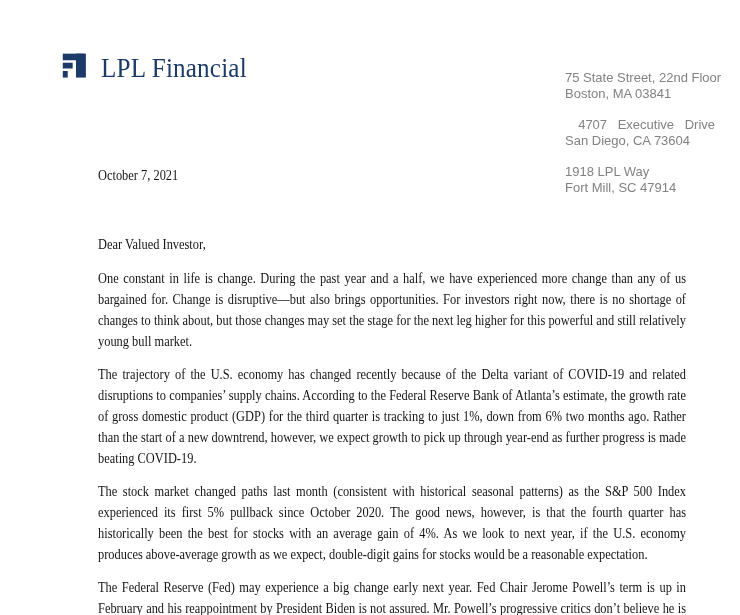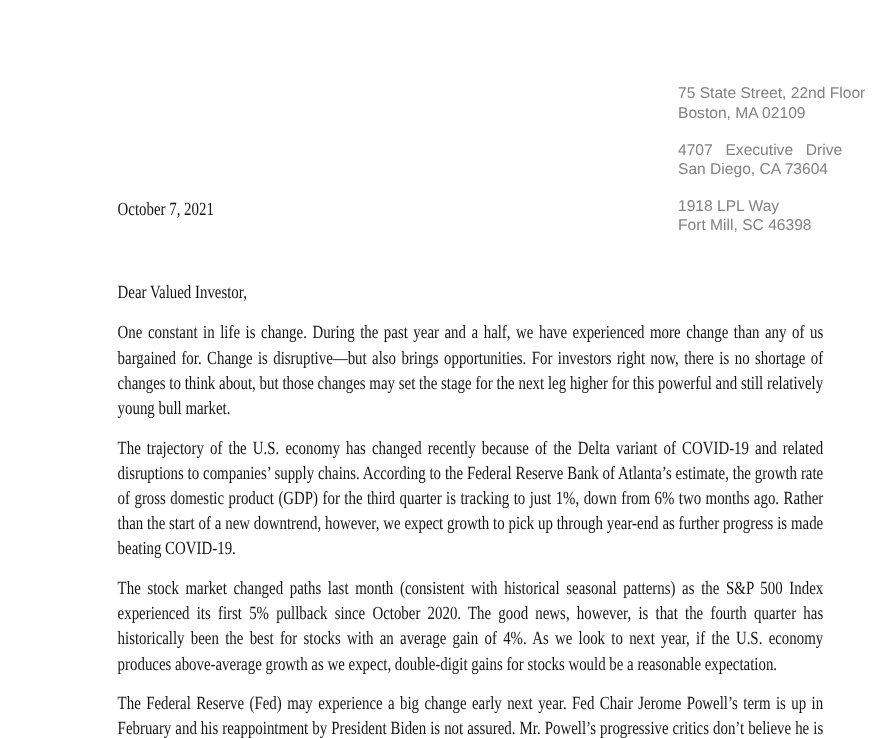--- a/index.html
+++ b/index.html
@@ -44,21 +44,21 @@
     position: absolute;
     left: 565px;
     top: 70px;
     width: 150px;
     font-family: "Liberation Sans", sans-serif;
     font-size: 13px;
     line-height: 16px;
   }
   .addr-group { margin-bottom: 15px; }
   .addr-line { white-space: nowrap; }
-  .addr-line.spread { word-spacing: 7px; }
+  .addr-line.spread { word-spacing: 7px; text-align: right; }
 
   
   .letter {
     position: absolute;
     left: 98px;
     top: 164px;
     width: 735px;               
     transform: scaleX(0.8);
     transform-origin: 0 0;
     font-family: "Liberation Serif", serif;
@@ -71,33 +71,42 @@
   .letter p {
     margin: 0 0 12px 0;
     text-align: justify;
   }
 </style>
 </head>
 <body>
 
 <div id="page">
 
+  <div class="logo">
+    <svg class="logo-mark" viewBox="0 0 40 40" aria-hidden="true">
+      <rect x="7" y="2" width="26" height="8" fill="#1b3a68"></rect>
+      <rect x="23" y="2" width="12" height="29" fill="#1b3a68"></rect>
+      <rect x="7" y="13" width="12" height="7" fill="#1b3a68"></rect>
+      <rect x="7" y="23" width="6" height="8" fill="#1b3a68"></rect>
+    </svg>
+    <span class="logo-text" style="color:#1b3a68">LPL Financial</span>
+  </div>
 
   <div class="addresses" style="color:#828282">
     <div class="addr-group">
       <div class="addr-line">75 State Street, 22nd Floor</div>
-      <div class="addr-line">Boston, MA 02109</div>
+      <div class="addr-line">Boston, MA 03841</div>
     </div>
     <div class="addr-group">
       <div class="addr-line spread">4707 Executive Drive</div>
       <div class="addr-line">San Diego, CA 73604</div>
     </div>
     <div class="addr-group">
       <div class="addr-line">1918 LPL Way</div>
-      <div class="addr-line">Fort Mill, SC 46398</div>
+      <div class="addr-line">Fort Mill, SC 47914</div>
     </div>
   </div>
 
   <div class="letter">
     <div class="date">October 7, 2021</div>
     <div class="salutation">Dear Valued Investor,</div>
     <p>One constant in life is change. During the past year and a half, we have experienced more change than any of us bargained for. Change is disruptive—but also brings opportunities. For investors right now, there is no shortage of changes to think about, but those changes may set the stage for the next leg higher for this powerful and still relatively young bull market.</p>
     <p>The trajectory of the U.S. economy has changed recently because of the Delta variant of COVID-19 and related disruptions to companies’ supply chains. According to the Federal Reserve Bank of Atlanta’s estimate, the growth rate of gross domestic product (GDP) for the third quarter is tracking to just 1%, down from 6% two months ago. Rather than the start of a new downtrend, however, we expect growth to pick up through year-end as further progress is made beating COVID-19.</p>
     <p>The stock market changed paths last month (consistent with historical seasonal patterns) as the S&amp;P 500 Index experienced its first 5% pullback since October 2020. The good news, however, is that the fourth quarter has historically been the best for stocks with an average gain of 4%. As we look to next year, if the U.S. economy produces above-average growth as we expect, double-digit gains for stocks would be a reasonable expectation.</p>
     <p>The Federal Reserve (Fed) may experience a big change early next year. Fed Chair Jerome Powell’s term is up in February and his reappointment by President Biden is not assured. Mr. Powell’s progressive critics don’t believe he is tough enough on banks. The Fed is also about to start tapering its massive $120 billion per month bond-buying program before embarking on an interest rate–hiking campaign. That’s a lot of change.</p>

